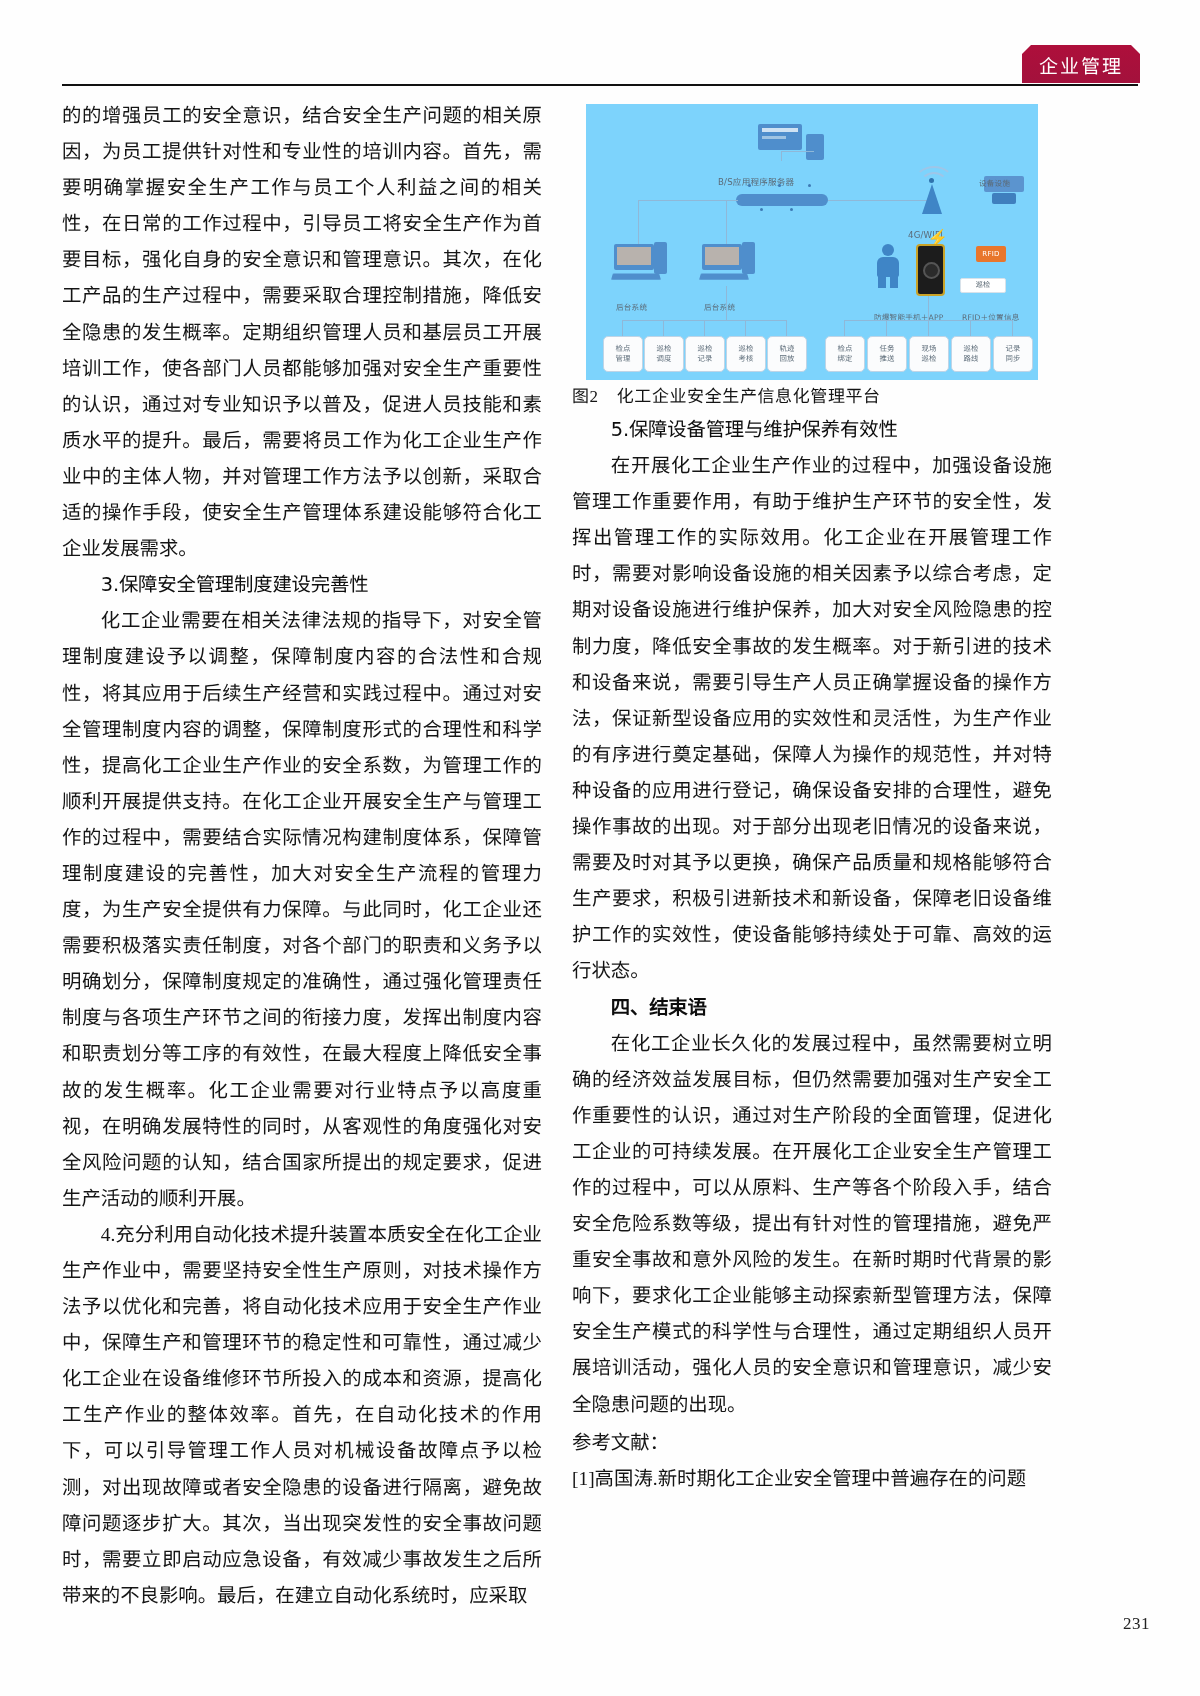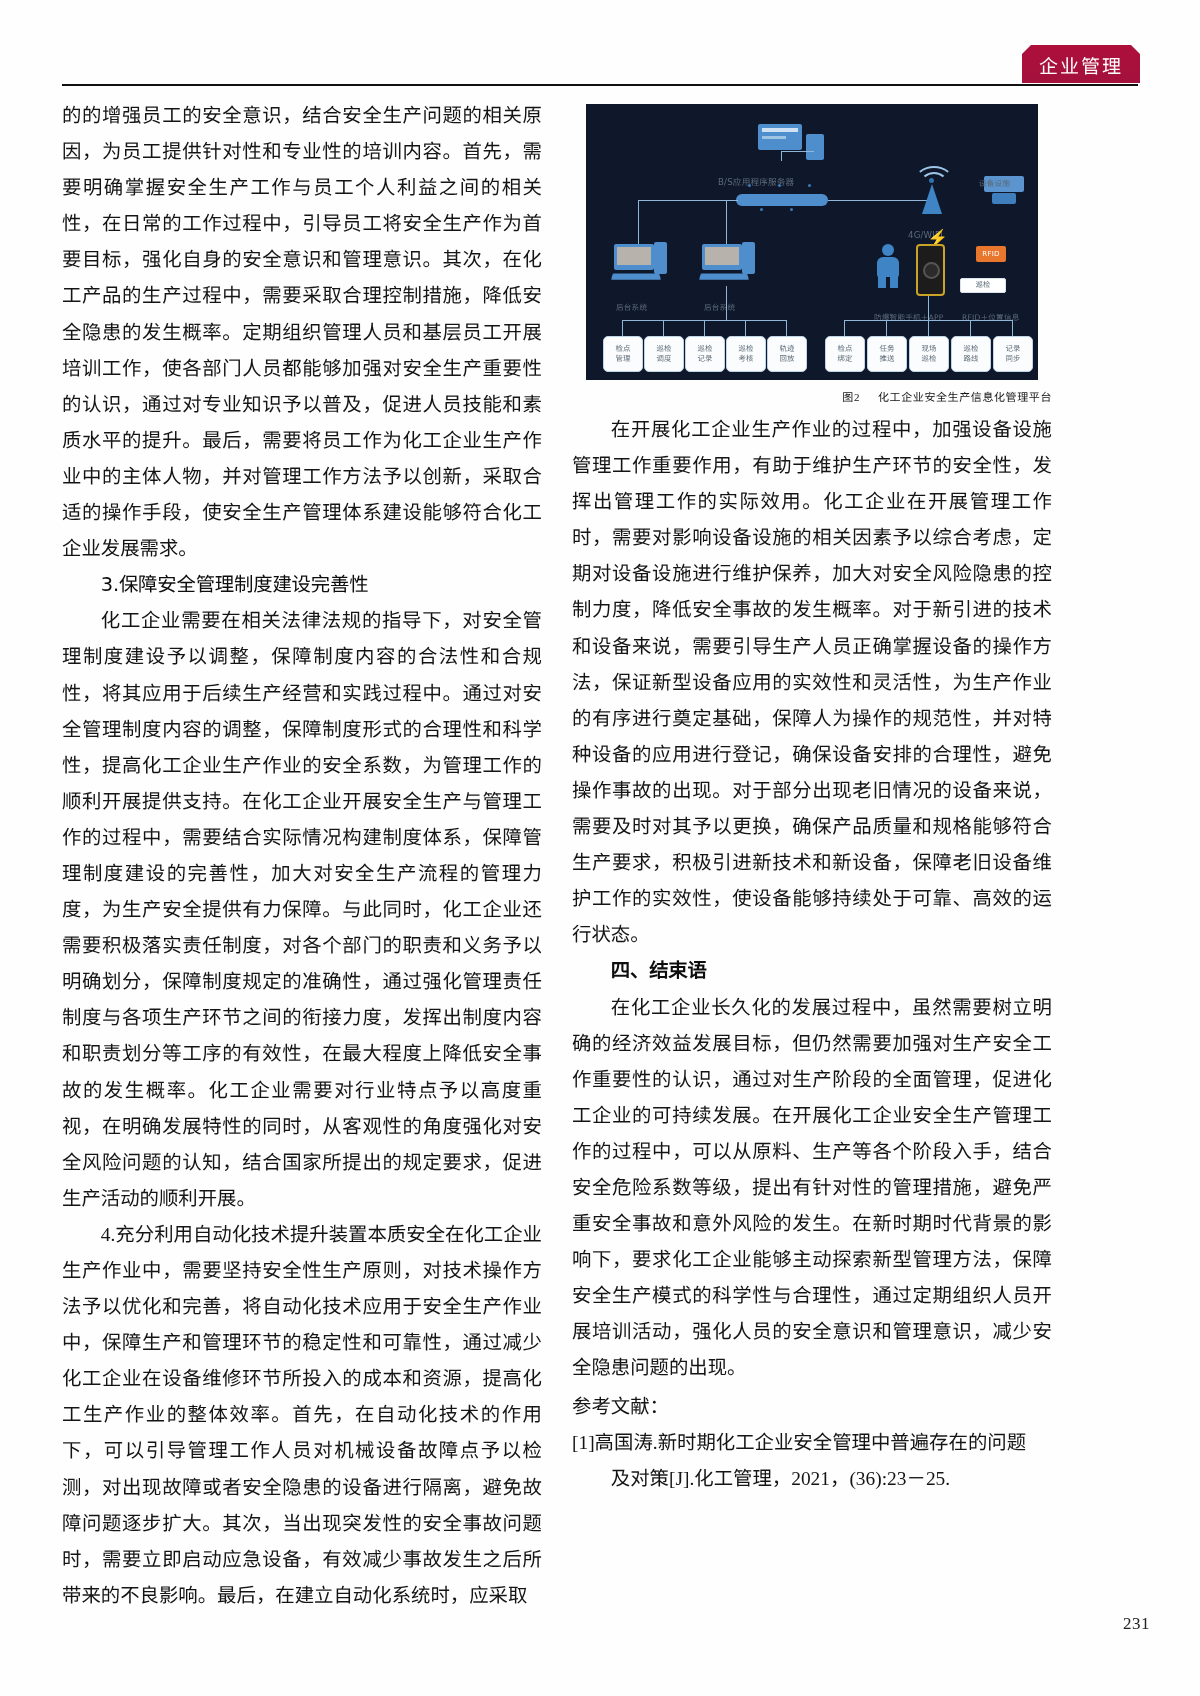--- a/index.html
+++ b/index.html
@@ -100,27 +100,27 @@
   
   .figure {
     margin: 6px 0 0 0;
     width: 480px;
   }
   .fig-canvas {
     position: relative;
     width: 452px;
     height: 276px;
     margin: 0 auto;
-    background: #0f172a;
+    background: #7dd3fc;
     overflow: hidden;
   }
   .fig-caption {
-    text-align: right;
+    text-align: left;
     font-family: "Liberation Serif", "DejaVu Serif", serif;
-    font-size: 11px;
+    font-size: 17px;
     line-height: 30px;
     color: #141414;
     letter-spacing: 0.6px;
     margin-top: 2px;
   }
   .fig-caption .gap { display: inline-block; width: 18px; }
 
   
   .d-line {
     position: absolute;
@@ -532,32 +532,32 @@
           <span>同步</span>
         </div>
 
       </div>
 
       <div class="fig-caption">
         <span>图2</span><span class="gap"></span><span>化工企业安全生产信息化管理平台</span>
       </div>
     </div>
 
+    <h3 class="sec">5.保障设备管理与维护保养有效性</h3>
 
     <p class="body">在开展化工企业生产作业的过程中，加强设备设施管理工作重要作用，有助于维护生产环节的安全性，发挥出管理工作的实际效用。化工企业在开展管理工作时，需要对影响设备设施的相关因素予以综合考虑，定期对设备设施进行维护保养，加大对安全风险隐患的控制力度，降低安全事故的发生概率。对于新引进的技术和设备来说，需要引导生产人员正确掌握设备的操作方法，保证新型设备应用的实效性和灵活性，为生产作业的有序进行奠定基础，保障人为操作的规范性，并对特种设备的应用进行登记，确保设备安排的合理性，避免操作事故的出现。对于部分出现老旧情况的设备来说，需要及时对其予以更换，确保产品质量和规格能够符合生产要求，积极引进新技术和新设备，保障老旧设备维护工作的实效性，使设备能够持续处于可靠、高效的运行状态。</p>
 
     <h3 class="sec bold">四、结束语</h3>
 
     <p class="body">在化工企业长久化的发展过程中，虽然需要树立明确的经济效益发展目标，但仍然需要加强对生产安全工作重要性的认识，通过对生产阶段的全面管理，促进化工企业的可持续发展。在开展化工企业安全生产管理工作的过程中，可以从原料、生产等各个阶段入手，结合安全危险系数等级，提出有针对性的管理措施，避免严重安全事故和意外风险的发生。在新时期时代背景的影响下，要求化工企业能够主动探索新型管理方法，保障安全生产模式的科学性与合理性，通过定期组织人员开展培训活动，强化人员的安全意识和管理意识，减少安全隐患问题的出现。</p>
 
     <div class="refs">
       <p class="refs-title">参考文献：</p>
       <p class="ref-item">
         <span>[1]高国涛.新时期化工企业安全管理中普遍存在的问题</span>
-        <span class="cont">及对策[J].化工管理，2021，(36):23－25.</span>
       </p>
     </div>
 
   </div>
 
   <div class="folio">231</div>
 
 </div>
 
 </body></html>

